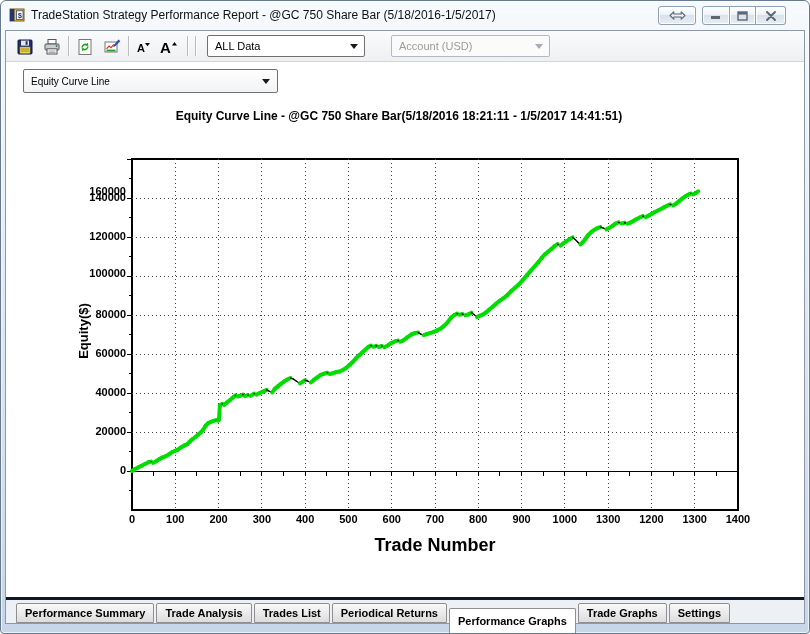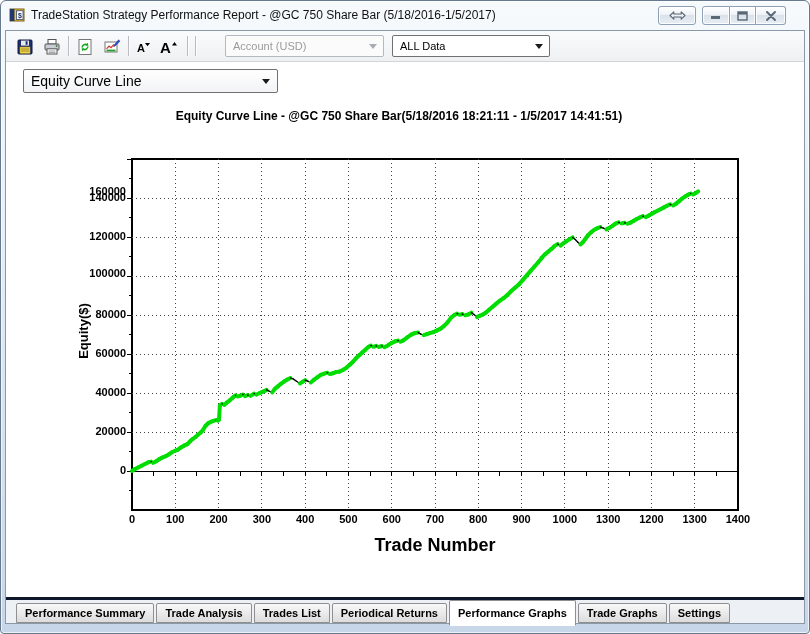--- a/index.html
+++ b/index.html
@@ -36,21 +36,21 @@
   .combo{ height:22px; margin-top:4px; display:flex; align-items:center;
     border:1px solid #707070; border-radius:2px; background:#fff;
     font-size:11px; color:#000; padding-left:7px; position:relative; }
   .combo .arrow{ position:absolute; right:6px; top:8px; width:0; height:0;
     border-left:4px solid transparent; border-right:4px solid transparent; border-top:5px solid #1a1a1a; }
   .combo.disabled{ border-color:#b3b9c0; background:#fbfbfb; color:#9b9b9b; }
   .combo.disabled .arrow{ border-top-color:#a8adb3; }
 
   .graph-combo{ position:absolute; left:17px; top:38px; width:255px; height:24px;
     display:flex; align-items:center; border:1px solid #707070; border-radius:2px;
-    background:linear-gradient(#ffffff,#f2f3f5); font-size:14px; padding-left:7px; }
+    background:linear-gradient(#ffffff,#f2f3f5); font-size:10px; padding-left:7px; }
   .graph-combo .arrow{ position:absolute; right:7px; top:9px; width:0; height:0;
     border-left:4px solid transparent; border-right:4px solid transparent; border-top:5px solid #1a1a1a; }
 
   .chart-title{ position:absolute; left:0; right:12px; top:78px; text-align:center;
     font-size:12px; font-weight:bold; color:#000; }
 
   .plot-svg{ position:absolute; left:116px; top:122px; }
   .ylab{ position:absolute; left:48px; width:72px; text-align:right;
     font-size:11px; font-weight:bold; color:#000; }
   .xlab{ position:absolute; top:482px; width:60px; text-align:center;
@@ -59,21 +59,21 @@
     font-size:18px; font-weight:bold; color:#000; }
   .yaxis-title{ position:absolute; left:77px; top:300px; transform:translate(-50%,-50%) rotate(-90deg);
     white-space:nowrap; font-size:13px; font-weight:bold; color:#000; }
 
   .tabstrip{ position:absolute; left:0; right:0; bottom:0; height:26px;
     background:#edf0f4; border-top:3px solid #0f172a; display:flex; padding-left:10px;font-weight:bold; }
   .tab{ height:20px; margin-top:3px; margin-right:2px; padding:0 8px;
     display:flex; align-items:center; font-size:11px; color:#000;
     border:1px solid #8f8f8f; border-radius:2px 2px 0 0;
     background:linear-gradient(#f9f9f9,#dcdcdc); white-space:nowrap; }
-  .tab.active{ background:#fff; height:26px; margin-top:0; border-bottom:1px solid #fff; position:relative; z-index:2; }
+  .tab.active{ background:#fff; height:26px; margin-top:8px; border-bottom:1px solid #fff; position:relative; z-index:2; }
 
   svg text{ font-family:"Liberation Sans", sans-serif; }
 </style>
 </head>
 <body>
 
 <div class="window">
 
   <div class="titlebar">
     <svg class="title-icon" viewBox="0 0 16 16">
@@ -159,26 +159,26 @@
       </div>
       <div class="tbtn" style="width:30px;">
         <svg width="22" height="18" viewBox="0 0 22 18">
           <text x="2" y="15" font-size="15" font-weight="bold" fill="#000">A</text>
           <path d="M14 7.5 L19 7.5 L16.5 4 Z" fill="#000"></path>
         </svg>
       </div>
       <div class="tsep"></div>
       <div class="tsep" style="margin-left:4px;"></div>
 
+      <div class="combo" style="margin-left:8px; width:158px;">
+        <span>ALL Data</span>
+        <span class="arrow"></span>
+      </div>
       <div class="combo disabled" style="margin-left:26px; width:159px;">
         <span>Account (USD)</span>
-        <span class="arrow"></span>
-      </div>
-      <div class="combo" style="margin-left:8px; width:158px;">
-        <span>ALL Data</span>
         <span class="arrow"></span>
       </div>
     </div>
 
     <div class="graph-combo">
       <span>Equity Curve Line</span>
       <span class="arrow"></span>
     </div>
 
     <div class="chart-title">Equity Curve Line - @GC 750 Share Bar(5/18/2016 18:21:11 - 1/5/2017 14:41:51)</div>

